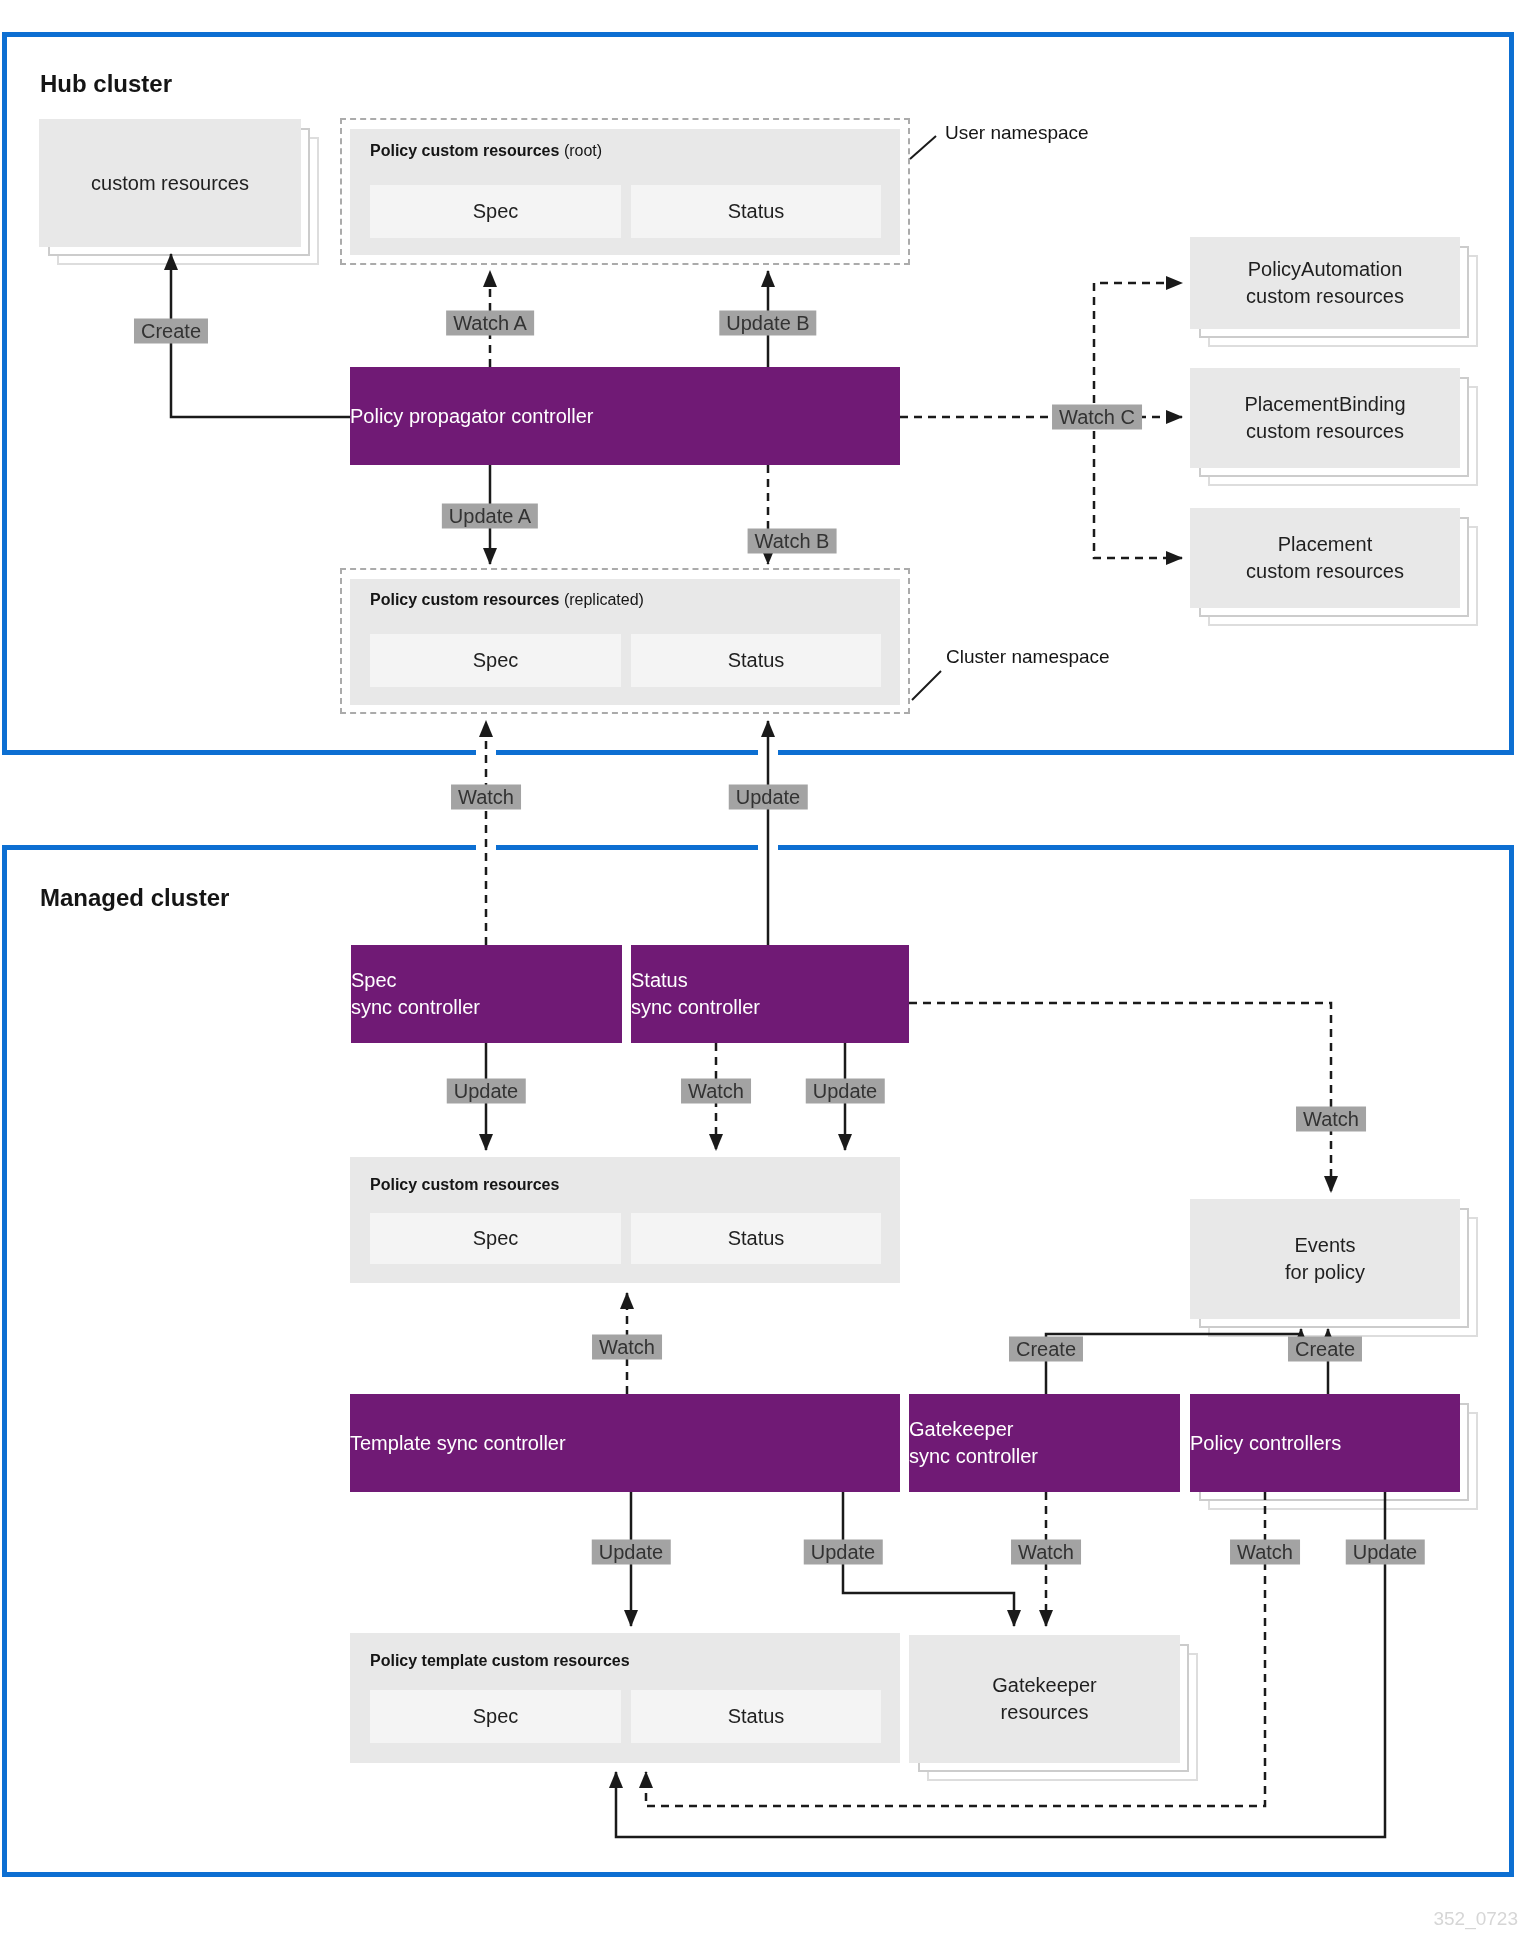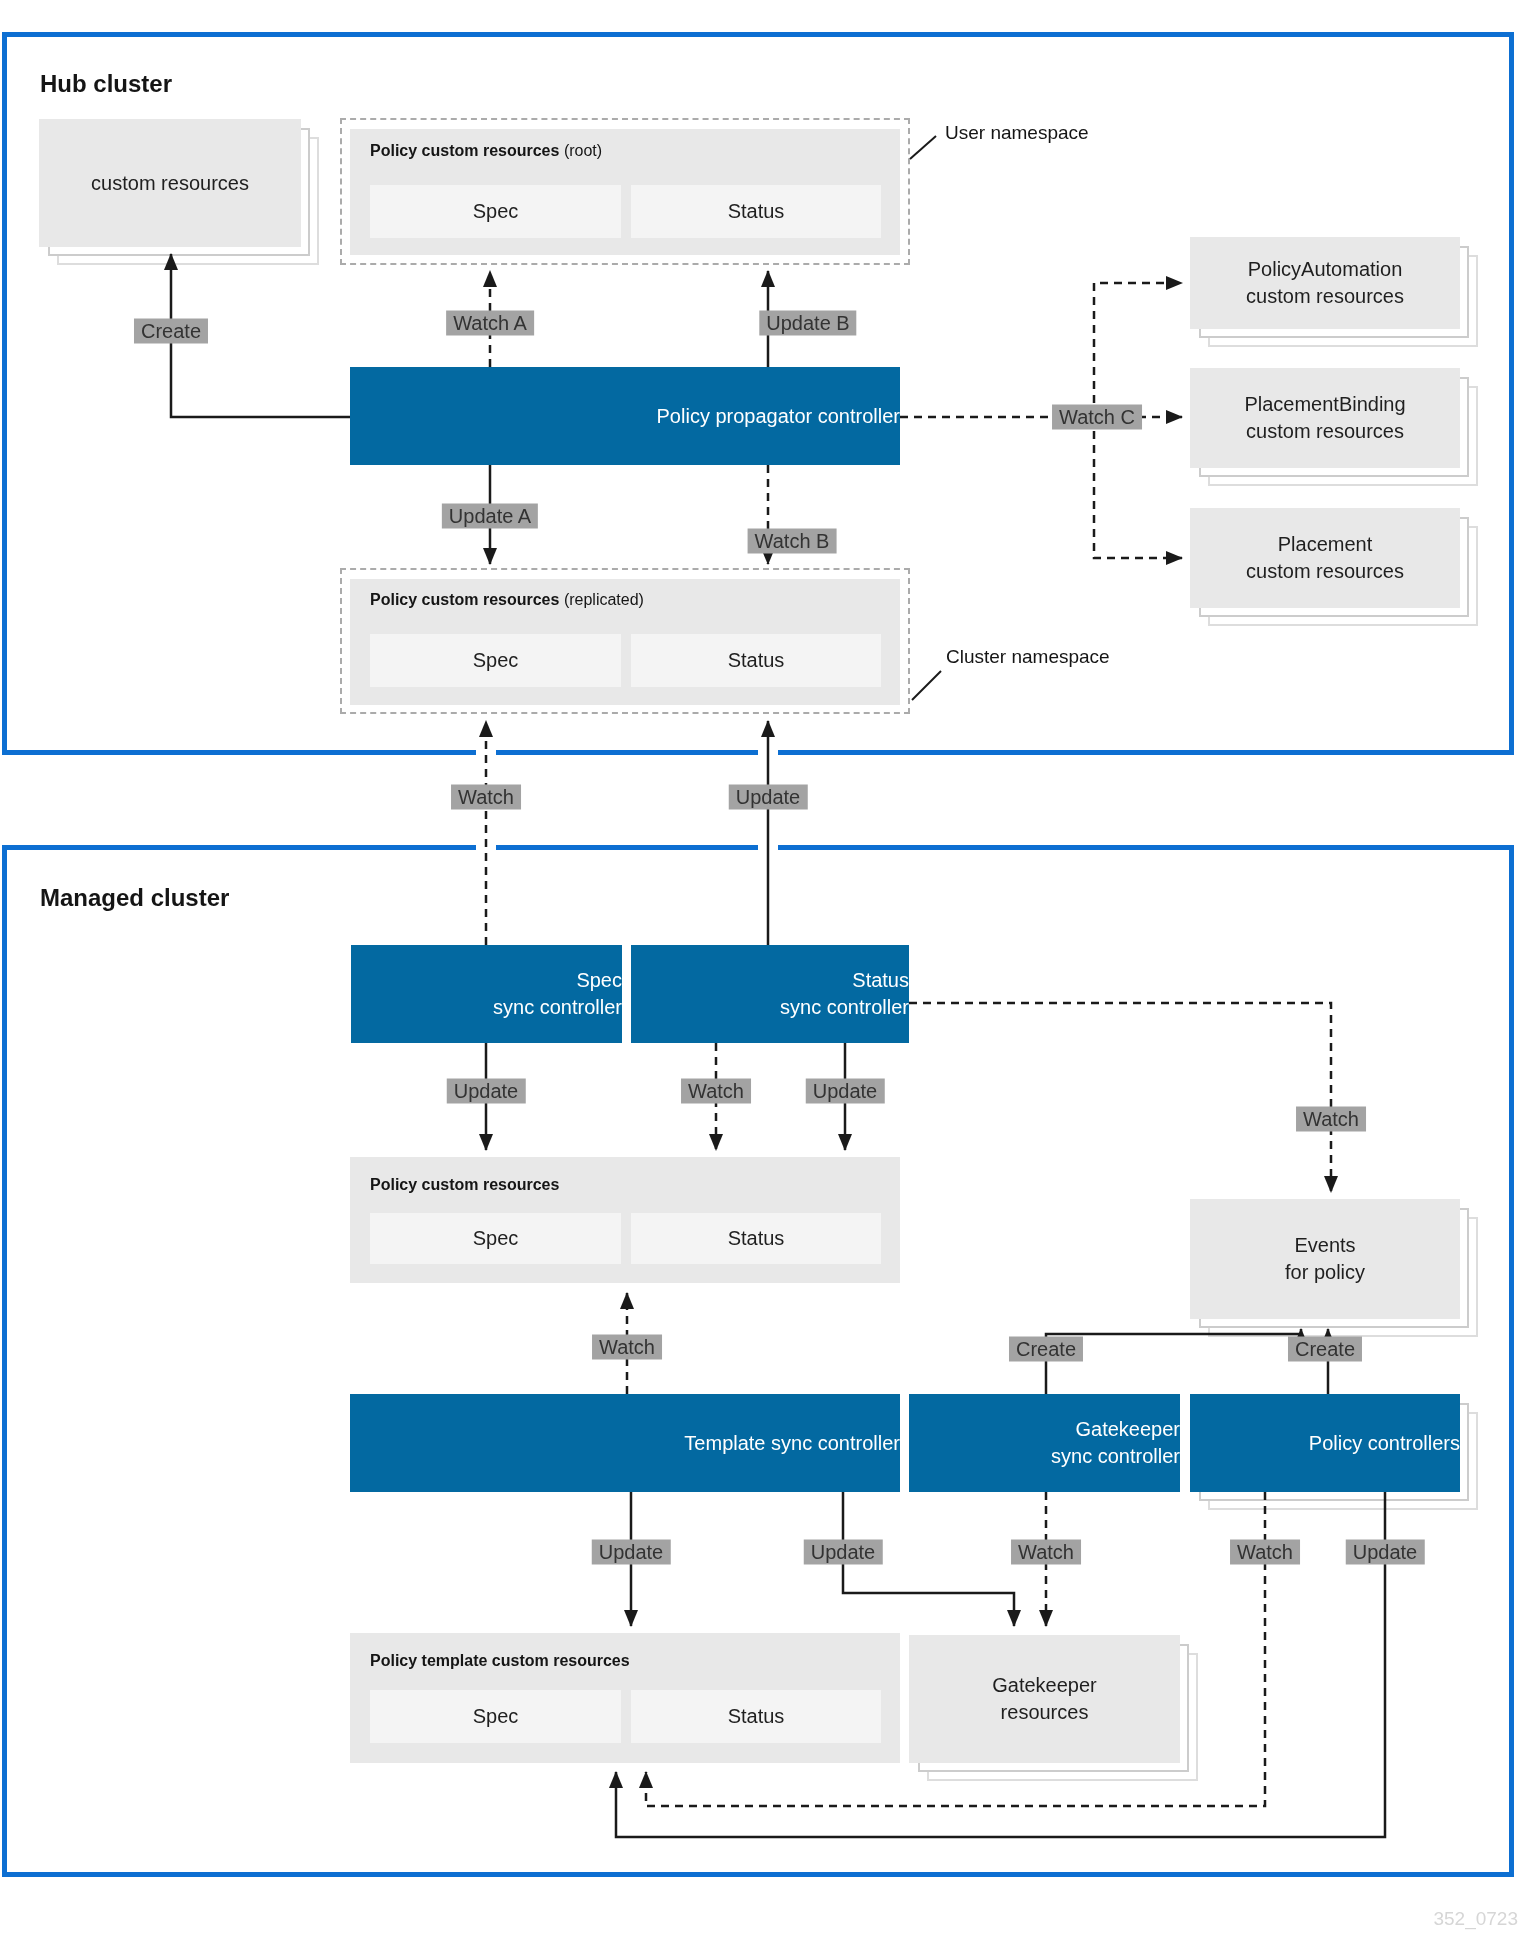--- a/index.html
+++ b/index.html
@@ -6,22 +6,22 @@
   #canvas{position:relative;width:1520px;height:1958px;background:#ffffff;overflow:hidden;
           font-family:"Liberation Sans", sans-serif;}
   .cluster{position:absolute;border:5px solid #0d6fd2;background:transparent;box-sizing:border-box;}
   .cluster-title{position:absolute;font-size:24px;font-weight:bold;color:#151515;white-space:nowrap;}
   .gap{position:absolute;background:#ffffff;}
   .gbox{position:absolute;background:#e8e8e8;}
   .inner{position:absolute;background:#f4f4f4;display:flex;align-items:center;justify-content:center;
          font-size:20px;color:#1f1f1f;}
   .gtitle{position:absolute;font-size:16px;color:#151515;white-space:nowrap;}
   .gtitle b{font-weight:bold;}
-  .bluebox{position:absolute;background:#0369a1;color:#ffffff;display:flex;flex-direction:column;
-           align-items:flex-end;justify-content:center;font-size:20px;text-align:center;line-height:27px;}
+  .bluebox{position:absolute;background:#701a75;color:#ffffff;display:flex;flex-direction:column;
+           align-items:flex-start;justify-content:center;font-size:20px;text-align:center;line-height:27px;}
   .graycard{position:absolute;background:#e8e8e8;color:#1f1f1f;display:flex;flex-direction:column;
             align-items:center;justify-content:center;font-size:20px;text-align:center;line-height:27px;}
   .stack::before{content:"";position:absolute;left:9px;top:9px;width:100%;height:100%;
                  border:2px solid #cccccc;box-sizing:border-box;z-index:-1;background:#ffffff;}
   .stack::after{content:"";position:absolute;left:18px;top:18px;width:100%;height:100%;
                 border:2px solid #dddddd;box-sizing:border-box;z-index:-2;background:#ffffff;}
   .stackwrap{position:absolute;z-index:0;}
   .dashedbox{position:absolute;border:2px dashed #ababab;box-sizing:border-box;background:#ffffff;}
   .lbl{position:absolute;transform:translate(-50%,-50%);background:#a3a3a3;padding:1px 7px;
        font-size:20px;color:#333333;white-space:nowrap;z-index:6;}
@@ -190,21 +190,21 @@
       <path d="M631,1492 V1626" marker-end="url(#arr)"></path>
       <path d="M843,1492 V1593 H1014 V1626" marker-end="url(#arr)"></path>
       <path d="M1046,1492 V1626" stroke-dasharray="8 6" marker-end="url(#arr)"></path>
       <path d="M1265,1492 V1806 H646 V1772" stroke-dasharray="8 6" marker-end="url(#arr)"></path>
       <path d="M1385,1492 V1837 H616 V1772" marker-end="url(#arr)"></path>
     </g>
   </svg>
 
   <div class="lbl" style="left:171px;top:331px;">Create</div>
   <div class="lbl" style="left:490px;top:323px;">Watch A</div>
-  <div class="lbl" style="left:768px;top:323px;margin-left:40px;">Update B</div>
+  <div class="lbl" style="left:768px;top:323px;">Update B</div>
   <div class="lbl" style="left:490px;top:516px;">Update A</div>
   <div class="lbl" style="left:768px;top:541px;margin-left:24px;">Watch B</div>
   <div class="lbl" style="left:1097px;top:417px;">Watch C</div>
   <div class="lbl" style="left:486px;top:797px;">Watch</div>
   <div class="lbl" style="left:768px;top:797px;">Update</div>
   <div class="lbl" style="left:486px;top:1091px;">Update</div>
   <div class="lbl" style="left:716px;top:1091px;">Watch</div>
   <div class="lbl" style="left:845px;top:1091px;">Update</div>
   <div class="lbl" style="left:1331px;top:1119px;">Watch</div>
   <div class="lbl" style="left:1046px;top:1349px;">Create</div>

